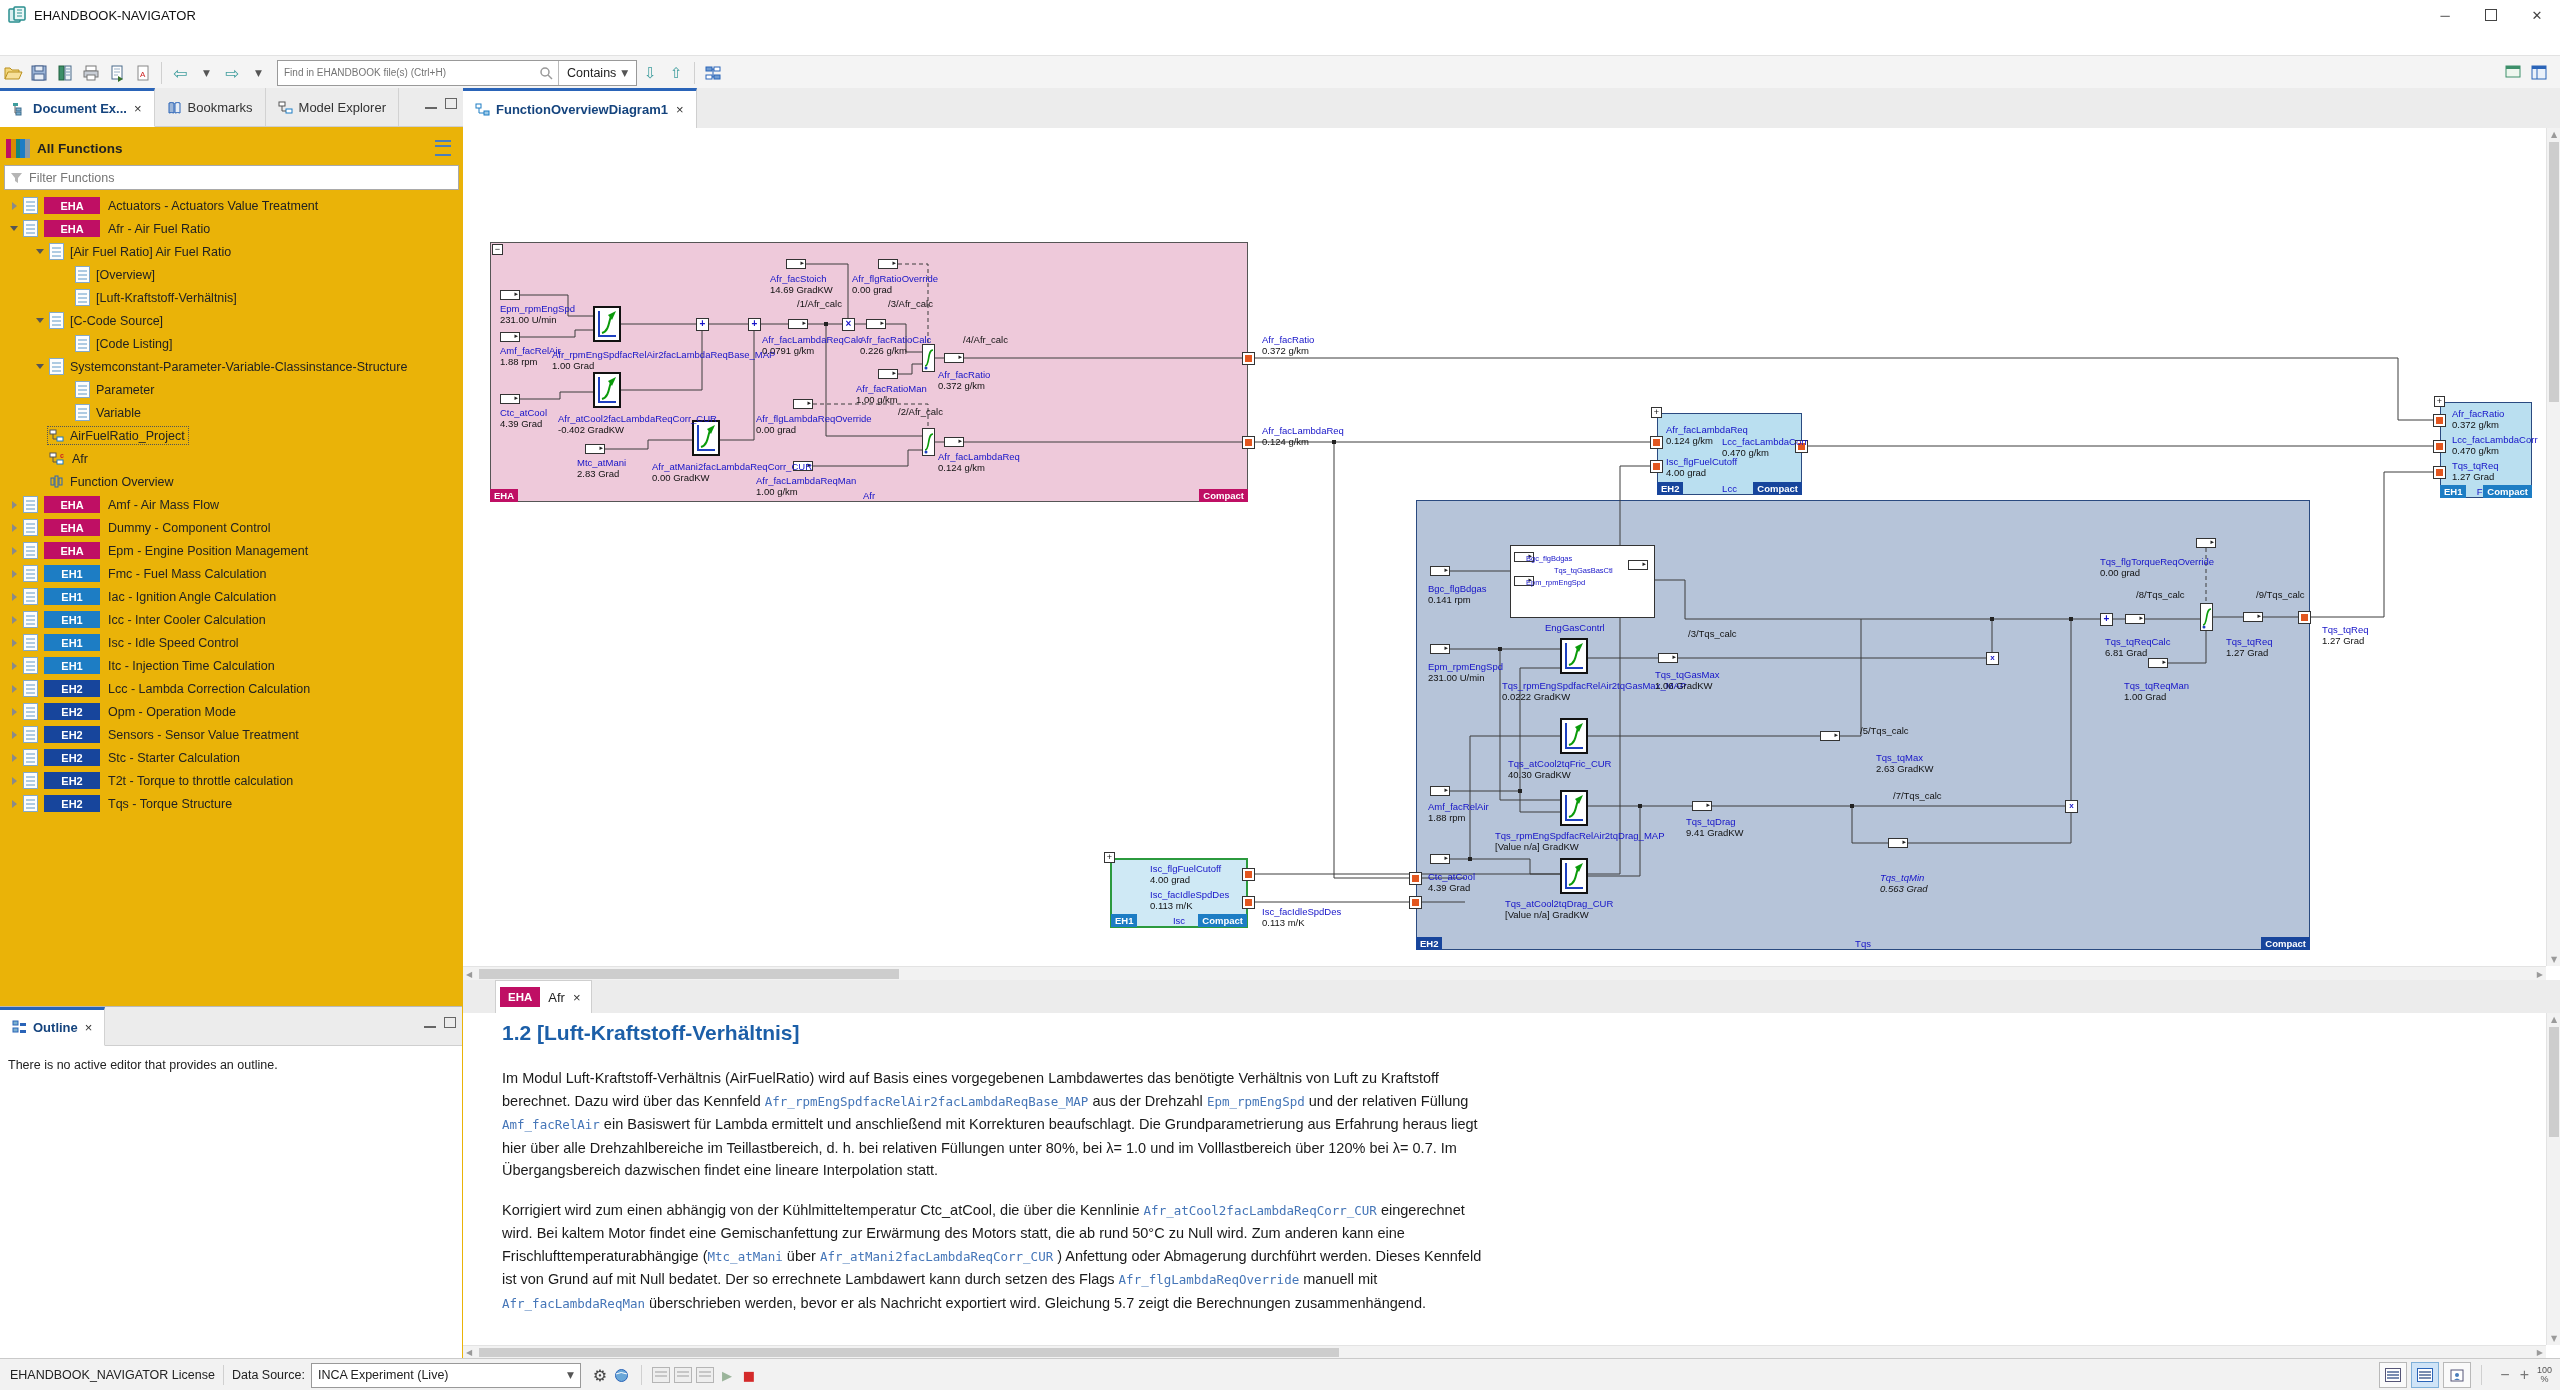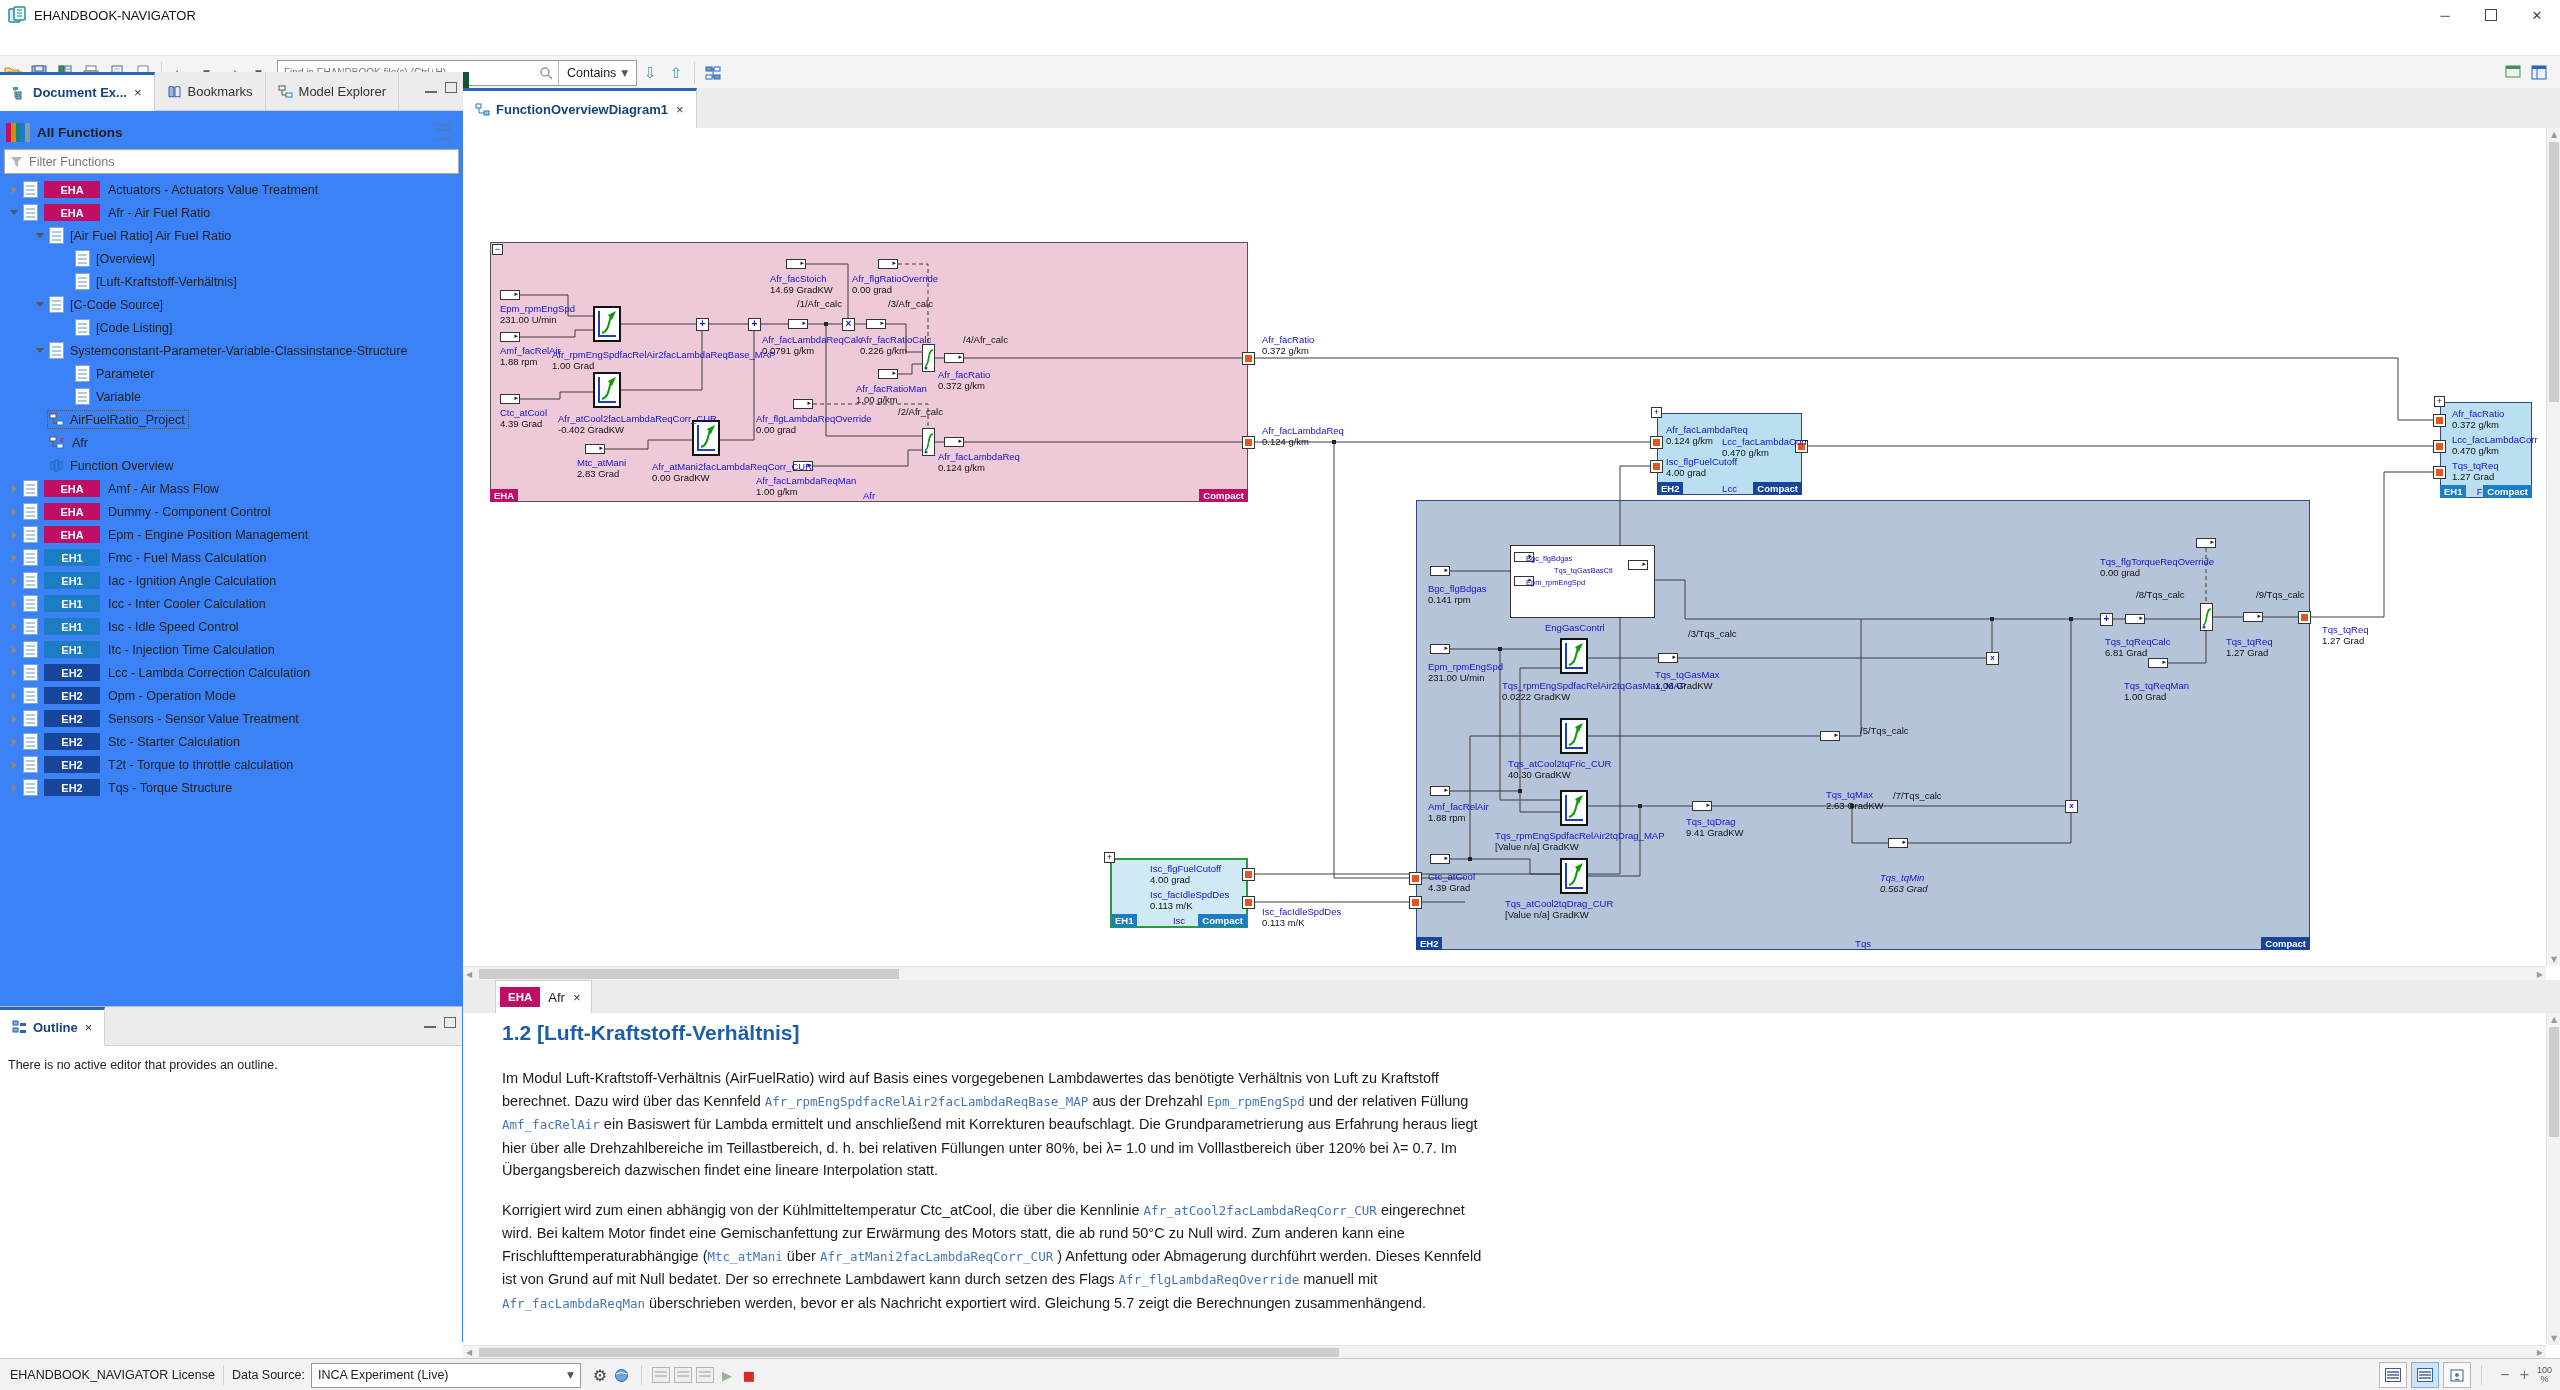--- a/index.html
+++ b/index.html
@@ -18,21 +18,21 @@
   
   #toolbar{position:absolute;left:0;top:55px;width:2560px;height:33px;background:#f4f4f4;border-top:1px solid #e2e2e2;border-bottom:1px solid #d8d8d8;display:flex;align-items:center;}
   .tbicon{width:26px;height:26px;display:flex;align-items:center;justify-content:center;font-family:"DejaVu Sans",sans-serif;}
   .tbsep{width:1px;height:22px;background:#d0d0d0;margin:0 5px;}
   .tbarrow{color:#3f9d9d;font-size:17px;font-family:"DejaVu Sans",sans-serif;}
   .tbcaret{color:#555;font-size:9px;margin-left:1px;font-family:"DejaVu Sans",sans-serif;}
   #findwrap{display:flex;align-items:center;height:24px;border:1px solid #999;background:#fff;margin-left:6px;}
   .findinput{border:none;outline:none;width:248px;height:20px;font-size:10px;padding:0 6px;color:#444;font-family:"Liberation Sans",sans-serif;}
   #containsbox{display:flex;align-items:center;border-left:1px solid #bbb;height:24px;padding:0 8px;font-size:12.5px;color:#222;}
   
-  #leftpanel{position:absolute;left:0;top:72px;width:463px;height:1270px;background:#3b82f6;border-right:6px solid #14532d;}
+  #leftpanel{position:absolute;left:0;top:88px;width:463px;height:1270px;background:#eab308;border-right:1px solid #14532d;}
   .ptabrow{position:relative;height:38px;background:#ececec;border-bottom:1px solid #cfcfcf;display:flex;}
   .ptab{display:flex;align-items:center;padding:0 12px;font-size:13px;color:#333;border-right:1px solid #d2d2d2;box-sizing:border-box;}
   .ptab.active{background:#fff;border-top:3px solid #2a64b8;color:#15447e;font-weight:bold;border-bottom:1px solid #fff;margin-bottom:-1px;}
   .ptab .x{margin-left:7px;color:#333;font-weight:normal;font-size:13px;}
   .pminmax{position:absolute;right:6px;top:10px;display:flex;gap:8px;}
   .mmg{width:12px;height:11px;border:1px solid #666;box-sizing:border-box;}
   .mmg.min{height:4px;margin-top:7px;border-width:0 0 2px 0;}
   #allfunchdr{display:flex;align-items:center;height:30px;margin-top:6px;padding:0 6px;}
   #allfunchdr .t{font-size:13.5px;font-weight:bold;margin-left:7px;flex:1;}
   .stripes{display:flex;width:24px;height:19px;}
@@ -857,21 +857,21 @@
         <span class="v">[Value n/a] GradKW</span>
       </div>
       <div class="dlabel" style="left: 1042px; top: 770px;">
         <span class="n">Tqs_atCool2tqDrag_CUR</span>
         <span class="v">[Value n/a] GradKW</span>
       </div>
       <div class="dlabel" style="left: 1192px; top: 541px;">
         <span class="n">Tqs_tqGasMax</span>
         <span class="v">1.06 GradKW</span>
       </div>
-      <div class="dlabel" style="left: 1363px; top: 624px; margin-top: 37px;">
+      <div class="dlabel" style="left: 1413px; top: 624px;">
         <span class="n">Tqs_tqMax</span>
         <span class="v">2.63 GradKW</span>
       </div>
       <div class="dlabel" style="left: 1223px; top: 688px;">
         <span class="n">Tqs_tqDrag</span>
         <span class="v">9.41 GradKW</span>
       </div>
       <div class="dlabel" style="left: 1417px; top: 744px; font-style: italic;">
         <span class="n">Tqs_tqMin</span>
         <span class="v">0.563 Grad</span>

